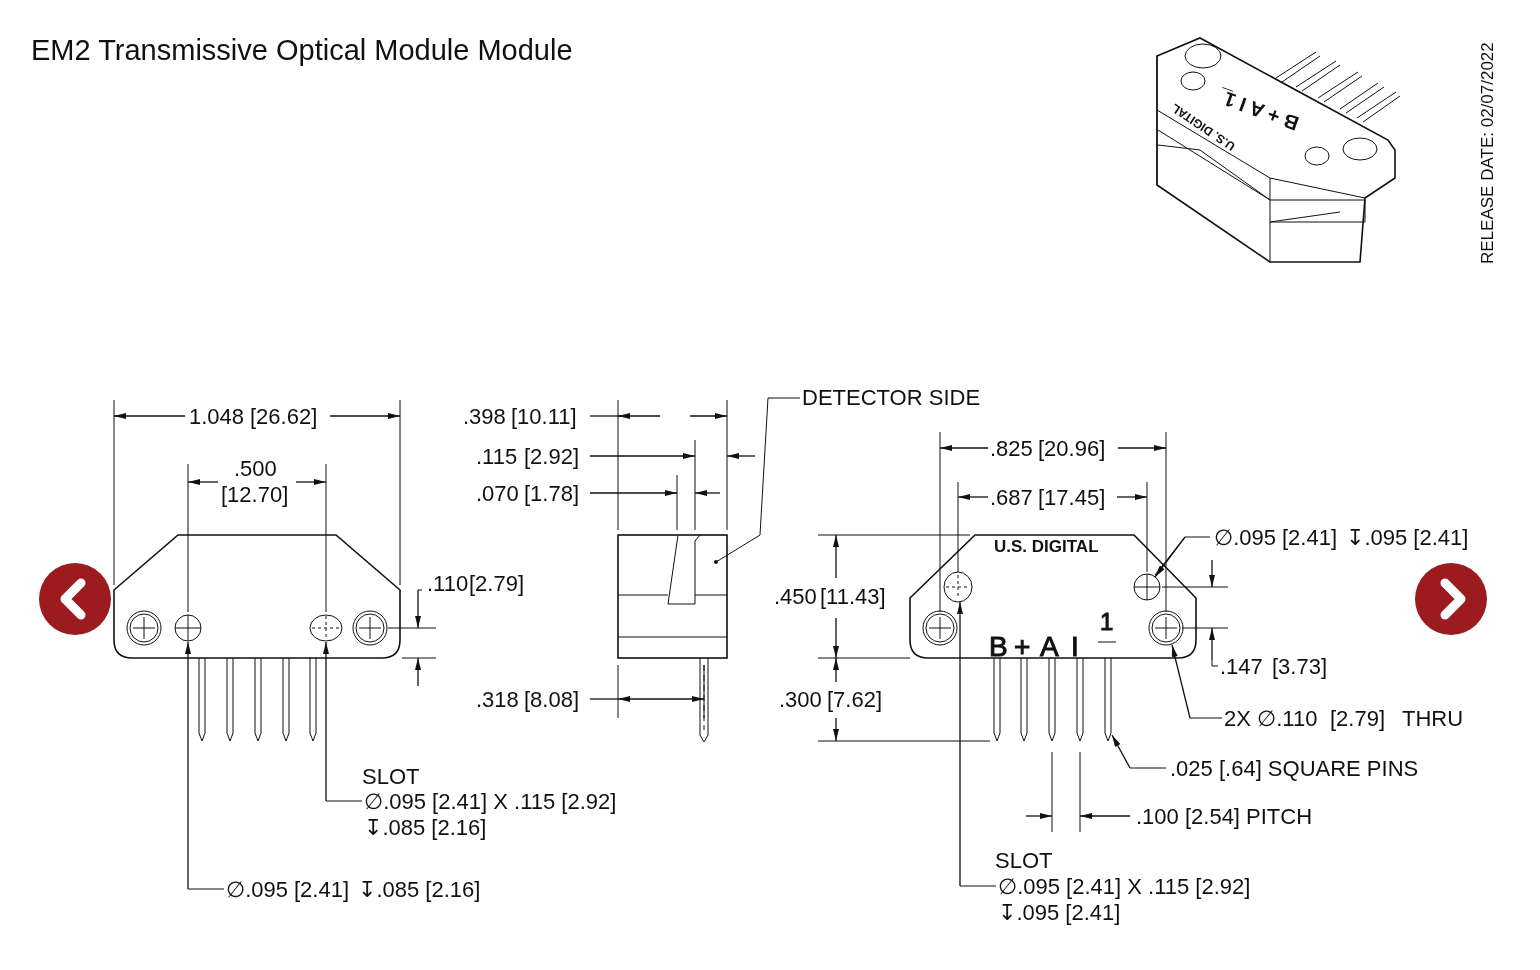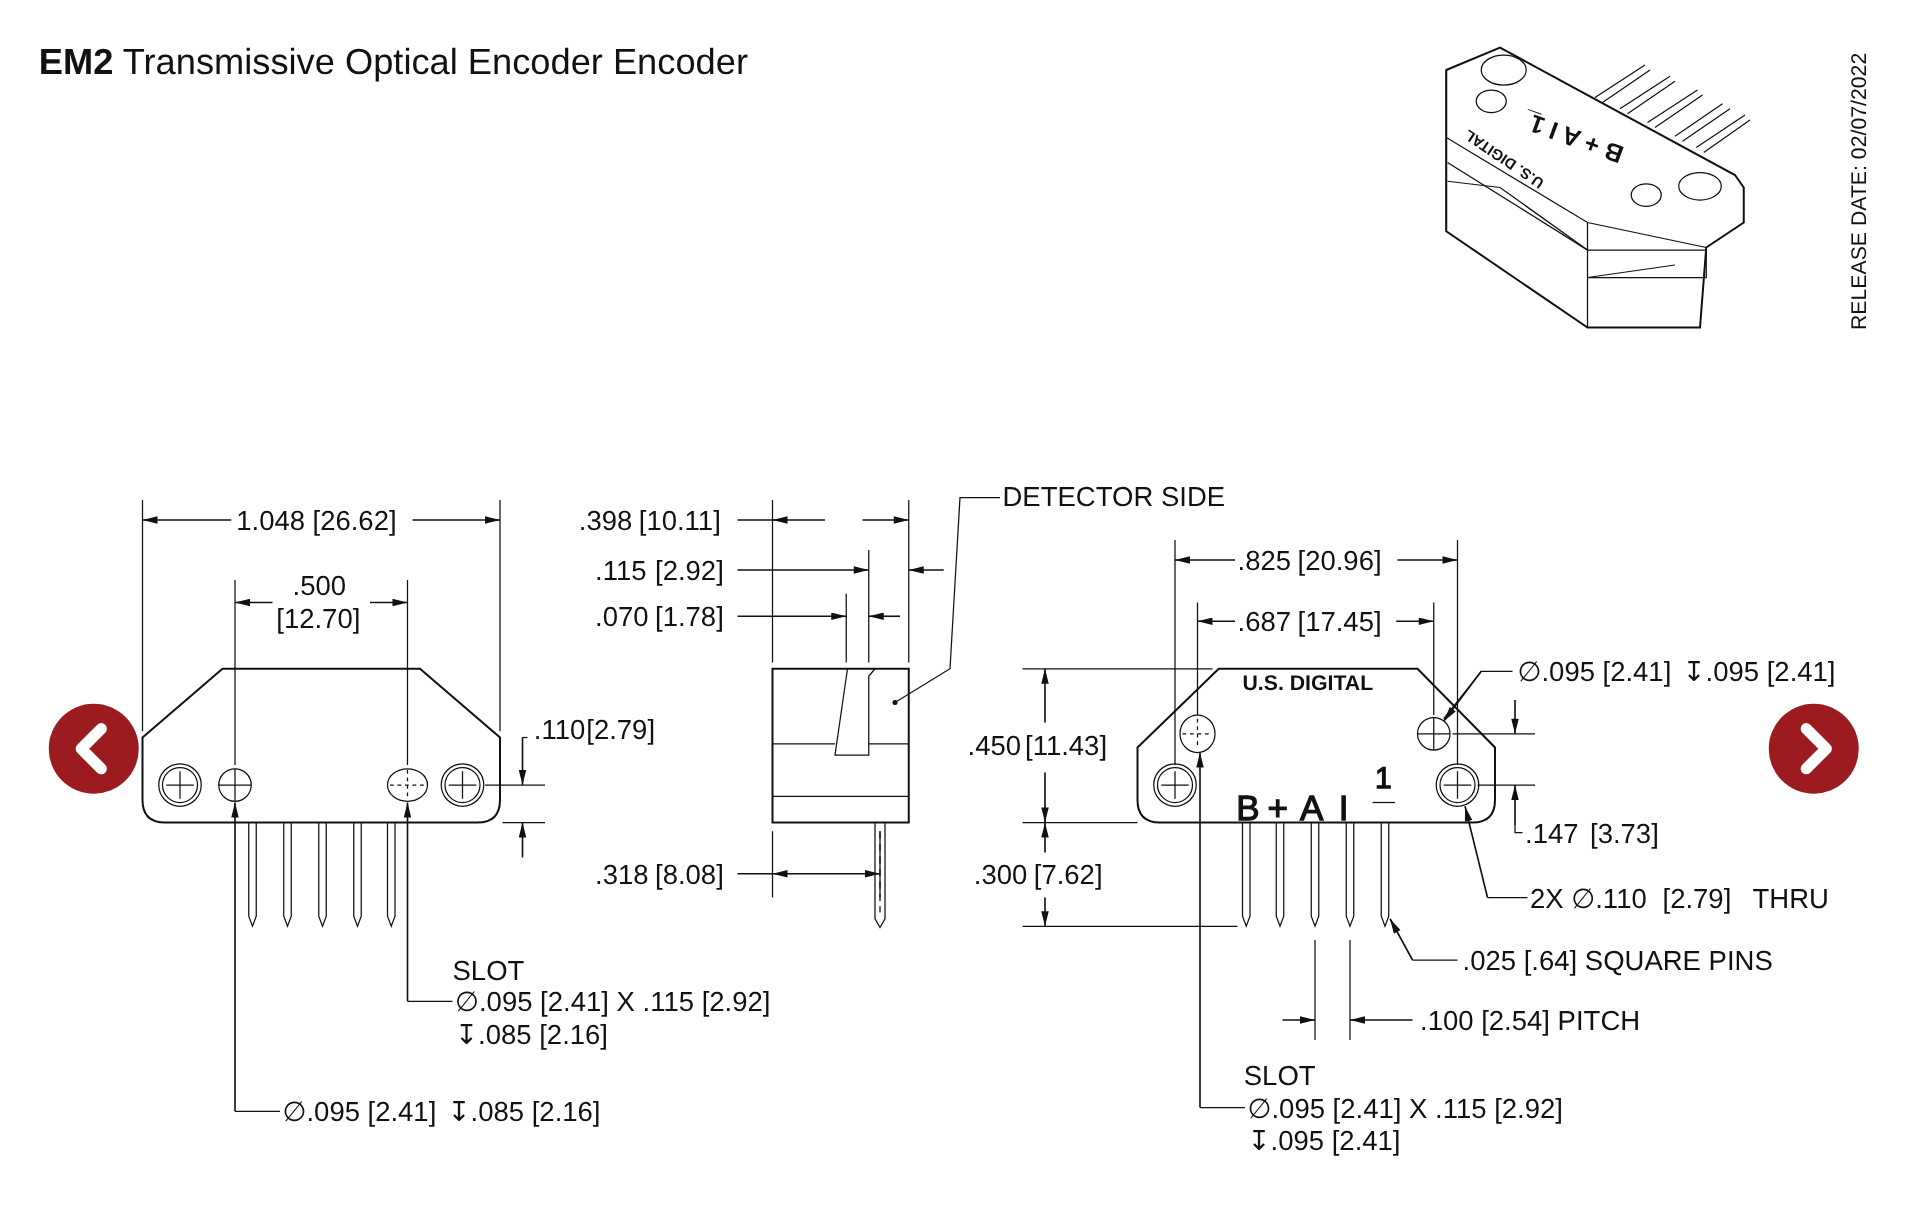--- a/index.html
+++ b/index.html
@@ -1,33 +1,33 @@
 <!DOCTYPE html>
 <html><head>
 <meta charset="utf-8">
 <style>
   html,body{margin:0;padding:0;background:#ffffff;}
   body{width:1540px;height:970px;position:relative;overflow:hidden;font-family:"Liberation Sans",sans-serif;color:#111;}
   .title{position:absolute;left:31px;top:34px;font-size:29px;color:#111;white-space:nowrap;}
-  .title b{font-weight:bold;text-align:center;}
+  .title b{font-weight:normal;text-align:center;}
   .release{position:absolute;left:1478px;top:264px;transform-origin:0 0;transform:rotate(-90deg);font-size:17px;white-space:nowrap;color:#111;}
   svg.draw{position:absolute;left:0;top:0;}
   svg text{font-family:"Liberation Sans",sans-serif;fill:#111;}
   .dim{font-size:22px;}
   .lbl{font-size:22px;}
   .ln{stroke:#111;stroke-width:1.3;fill:none;}
   .thin{stroke:#111;stroke-width:1;fill:none;}
   .body{stroke:#111;stroke-width:1.6;fill:#fff;}
   .nav{position:absolute;width:72px;height:72px;border-radius:50%;background:#9b1b1f;cursor:pointer;}
   .nav svg{position:absolute;left:0;top:0;}
 </style>
 </head>
 <body>
 
-<div class="title"><b>EM2</b> <span>Transmissive Optical Encoder Encoder</span></div>
+<div class="title"><b>EM2</b> <span>Transmissive Optical Module Module</span></div>
 <div class="release">RELEASE DATE: 02/07/2022</div>
 
 <svg class="draw" width="1540" height="970" viewBox="0 0 1540 970">
   <defs>
     <marker id="ar" viewBox="0 0 12 6" refX="12" refY="3" markerWidth="14" markerHeight="6" orient="auto-start-reverse" markerUnits="userSpaceOnUse">
       <path d="M0,0 L12,3 L0,6 z" fill="#111"></path>
     </marker>
   </defs>
 
   <g>

